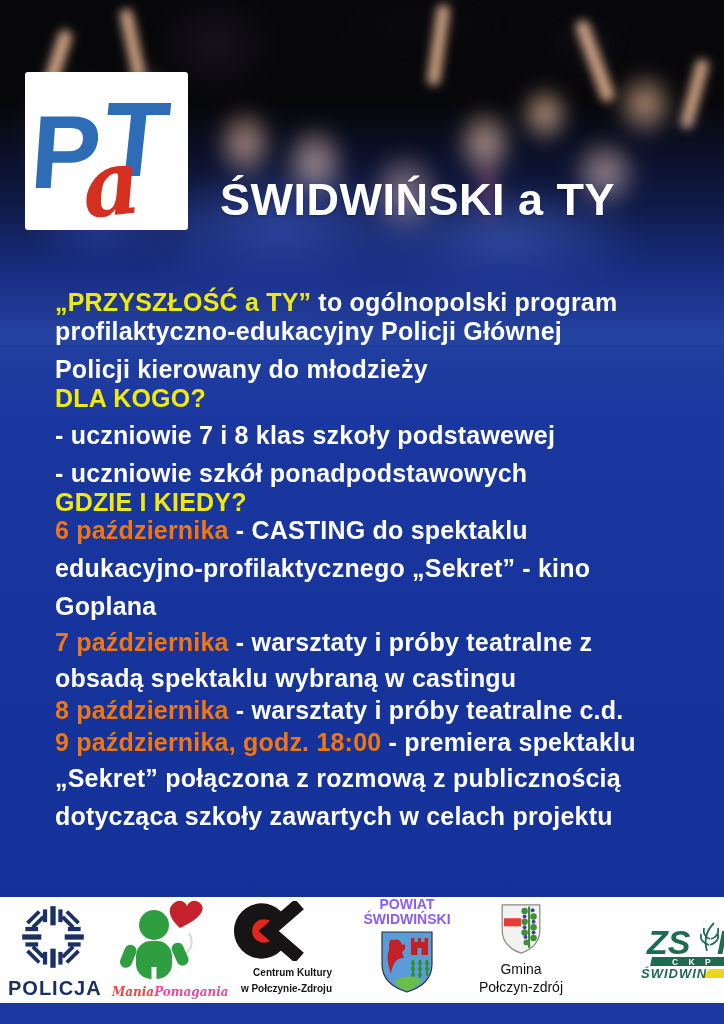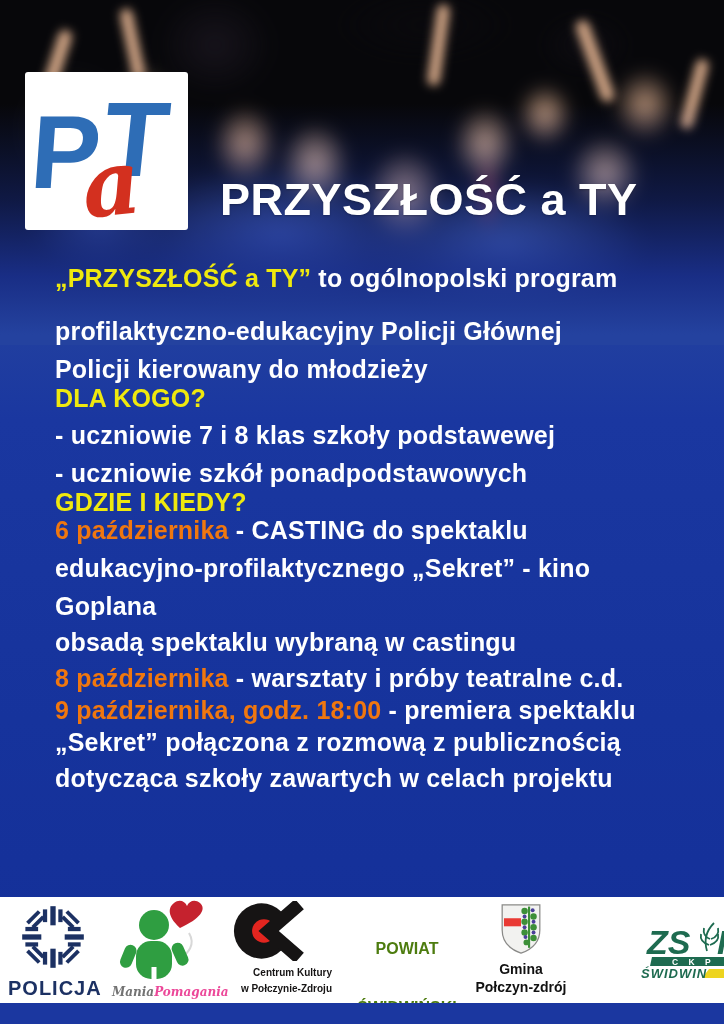--- a/index.html
+++ b/index.html
@@ -45,44 +45,44 @@
   .pat-box{position:absolute;left:25px;top:72px;width:163px;height:158px;background:#fff;border-radius:3px;}
   
   .title{
     position:absolute;left:220px;top:174px;width:480px;
     color:#fff;font-size:45px;font-weight:800;letter-spacing:.5px;white-space:nowrap;
     text-shadow:0 1px 2px rgba(0,0,0,.25);
   }
   
   #body-lines{position:absolute;left:55px;top:0;width:669px;height:900px;}
   .bl{position:absolute;white-space:nowrap;font-size:25px;font-weight:700;letter-spacing:.2px;color:#fff;}
-  .bl:nth-child(1){top:264px}.bl:nth-child(2){top:317px}.bl:nth-child(3){top:355px}
+  .bl:nth-child(1){top:288px}.bl:nth-child(2){top:317px}.bl:nth-child(3){top:355px}
   .bl:nth-child(4){top:384px}.bl:nth-child(5){top:421px}.bl:nth-child(6){top:459px}
   .bl:nth-child(7){top:488px}.bl:nth-child(8){top:516px}.bl:nth-child(9){top:554px}
   .bl:nth-child(10){top:592px}.bl:nth-child(11){top:628px}.bl:nth-child(12){top:664px}
   .bl:nth-child(13){top:696px}.bl:nth-child(14){top:728px}.bl:nth-child(15){top:764px}
   .bl:nth-child(16){top:802px}
   .c-white{color:#ffffff}
   .c-yellow{color:#efe90e}
   .c-orange{color:#f0770f}
   
   .footer-strip{position:absolute;left:0;top:897px;width:724px;height:106px;background:#ffffff;}
   .footer-bottom{position:absolute;left:0;top:1003px;width:724px;height:21px;background:#1b37a0;}
   .plogo{position:absolute;text-align:center;}
   .lg-policja{left:8px;top:6px;width:90px;}
   .lg-policja .lbl{margin-top:2px;font-size:20px;font-weight:800;letter-spacing:1px;color:#1c3163;}
   .lg-mania{left:112px;top:2px;width:100px;}
   .lg-mania .lbl{font-size:12px;font-weight:700;font-style:italic;font-family:"DejaVu Serif",serif;margin-top:0;}
-  .lg-mania .m1{color:#737373}.lg-mania .m2{color:#ec4899}
+  .lg-mania .m1{color:#ef4444}.lg-mania .m2{color:#ec4899}
   .lg-ck{left:214px;top:4px;width:118px;}
   .lg-ck .lbl{font-size:10px;font-weight:700;color:#161414;line-height:16px;text-align:right;}
   .lg-powiat{left:356px;top:0px;width:102px;}
-  .lg-powiat .lbl{font-size:16px;font-weight:700;color:#4d7c0f;line-height:15px;margin-top:44px;}
+  .lg-powiat .lbl{font-size:14px;font-weight:700;color:#8b5cf6;line-height:15px;}
   .lg-gmina{left:468px;top:6px;width:106px;}
-  .lg-gmina .lbl{font-size:14px;font-weight:700;color:#111;line-height:16px;margin-top:2px;}
+  .lg-gmina .lbl{font-size:14px;font-weight:400;color:#111;line-height:16px;margin-top:2px;}
   .lg-zsr{left:592px;top:24px;width:122px;margin-left:47px;}
 </style>
 </head>
 <body>
 
 <div class="poster">
 
   <div class="photo">
     <div class="photo-blobs"></div>
     <div class="arm arm1"></div>
@@ -93,33 +93,34 @@
   </div>
 
   <div class="pat-box">
     <svg width="163" height="158" viewBox="0 0 163 158">
       <text x="12" y="116" font-family="Liberation Sans,sans-serif" font-size="104" font-weight="bold" fill="#2e6db6" transform="skewX(-4)">P</text>
       <text x="86" y="104" font-family="Liberation Sans,sans-serif" font-size="106" font-weight="bold" fill="#2e6db6" transform="skewX(-6)">T</text>
       <text x="58" y="142" font-family="DejaVu Serif,serif" font-size="90" font-weight="bold" font-style="italic" fill="#d3301f" transform="rotate(-6 95 120)">a</text>
     </svg>
   </div>
 
-  <div class="title">PRZYSZŁOŚĆ a TY</div>
+  <div class="title">ŚWIDWIŃSKI a TY</div>
 
   <div id="body-lines">
       <div class="bl"><span class="c-yellow">„PRZYSZŁOŚĆ a TY”</span><span class="c-white"> to ogólnopolski program</span></div>
       <div class="bl"><span class="c-white">profilaktyczno-edukacyjny Policji Głównej</span></div>
       <div class="bl"><span class="c-white">Policji kierowany do młodzieży</span></div>
       <div class="bl"><span class="c-yellow">DLA KOGO?</span></div>
       <div class="bl"><span class="c-white">- uczniowie 7 i 8 klas szkoły podstawewej</span></div>
       <div class="bl"><span class="c-white">- uczniowie szkół ponadpodstawowych</span></div>
       <div class="bl"><span class="c-yellow">GDZIE I KIEDY?</span></div>
       <div class="bl"><span class="c-orange">6 października</span><span class="c-white"> - CASTING do spektaklu</span></div>
       <div class="bl"><span class="c-white">edukacyjno-profilaktycznego „Sekret” - kino</span></div>
       <div class="bl"><span class="c-white">Goplana</span></div>
+      <div class="bl"><span class="c-orange">7 października</span><span class="c-white"> - warsztaty i próby teatralne z</span></div>
       <div class="bl"><span class="c-white">obsadą spektaklu wybraną w castingu</span></div>
       <div class="bl"><span class="c-orange">8 października</span><span class="c-white"> - warsztaty i próby teatralne c.d.</span></div>
       <div class="bl"><span class="c-orange">9 października, godz. 18:00</span><span class="c-white"> - premiera spektaklu</span></div>
       <div class="bl"><span class="c-white">„Sekret” połączona z rozmową z publicznością</span></div>
       <div class="bl"><span class="c-white">dotycząca szkoły zawartych w celach projektu</span></div>
     </div>
 
   <div class="footer-strip">
 
     <div class="plogo lg-policja">

